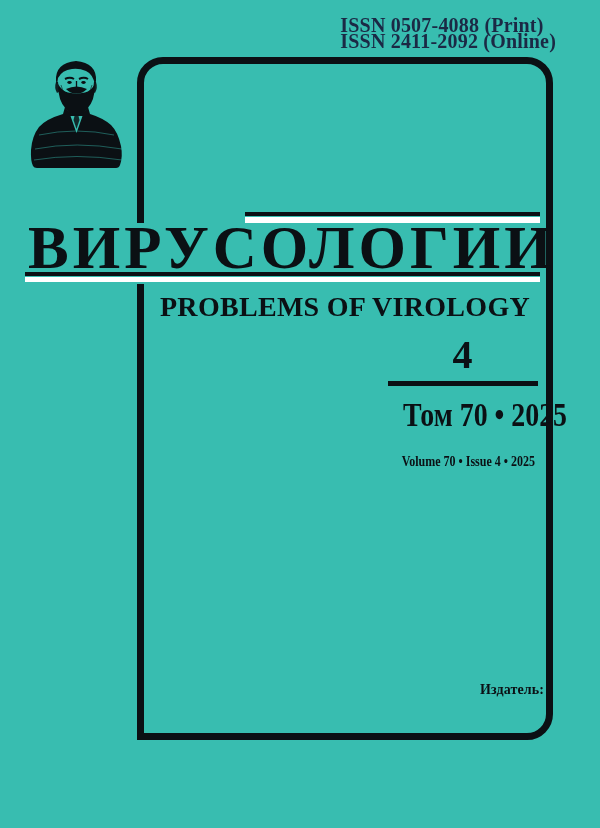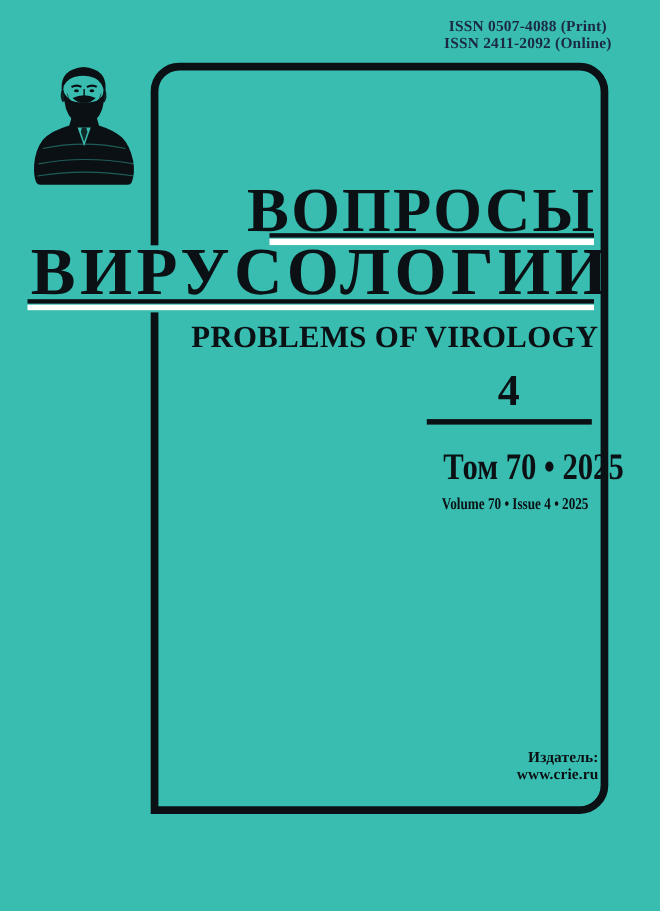--- a/index.html
+++ b/index.html
@@ -13,21 +13,21 @@
     width:600px;height:828px;
     background:var(--bg);
     font-family:"Liberation Serif","DejaVu Serif",serif;
     overflow:hidden;
   }
   .cover{position:relative;width:600px;height:828px;background:var(--bg);}
 
   
   .issn{
     position:absolute;top:17px;right:44px;
-    text-align:center;font-weight:bold;font-size:14px;line-height:16px;
+    text-align:left;font-weight:bold;font-size:20px;line-height:16px;
     color:var(--navy);letter-spacing:0.2px;white-space:nowrap;
   }
 
   
   .frame{
     position:absolute;left:137px;top:57px;
     width:416px;height:683px;box-sizing:border-box;
     border:7px solid var(--ink);
     border-radius:26px 26px 26px 0;
   }
@@ -58,32 +58,32 @@
   }
   .title2{
     position:absolute;left:28px;top:-6px;
     font-weight:bold;font-size:61px;line-height:61px;
     letter-spacing:4px;color:var(--ink);white-space:nowrap;
   }
   .rule2-black{left:25px;top:49px;width:515px;height:4px;background:var(--ink);}
   .rule2-white{left:25px;top:54px;width:515px;height:5px;background:var(--white);}
 
   .subtitle{
-    position:absolute;top:293px;right:56px;
+    position:absolute;top:293px;right:70px;
     font-weight:bold;font-size:28px;line-height:28px;
     color:var(--ink);white-space:nowrap;letter-spacing:0.3px;
   }
 
   
   .issue-col{position:absolute;left:385px;top:335px;width:155px;text-align:center;color:var(--ink);}
   .issue-number{font-weight:bold;font-size:40px;line-height:40px;}
   .issue-rule{width:150px;height:5px;background:var(--ink);margin:6px auto 0;}
-  .volume-ru{margin-top:22px;font-weight:bold;font-size:34px;line-height:34px;white-space:nowrap;text-decoration:underline;}
+  .volume-ru{margin-top:12px;font-weight:bold;font-size:34px;line-height:34px;white-space:nowrap;text-decoration:underline;}
   .volume-ru span{display:inline-block;transform:scaleX(0.82);transform-origin:center;}
-  .volume-en{margin-top:10px;font-weight:bold;font-size:15px;line-height:15px;white-space:nowrap;}
+  .volume-en{margin-top:22px;font-weight:bold;font-size:15px;line-height:15px;white-space:nowrap;}
   .volume-en span{display:inline-block;transform:scaleX(0.80);transform-origin:center;}
 
   
   .publisher{
     position:absolute;top:683px;right:56px;
     text-align:right;font-weight:bold;font-size:14px;line-height:14.5px;
     color:var(--ink);white-space:nowrap;letter-spacing:0.1px;
   }
 </style>
 </head>
@@ -125,21 +125,20 @@
 
       <path fill="#0b1014" d="M47.5 59 L51.5 59 L52.5 63 L49.5 72 L46.5 63 Z" opacity="0.85"></path>
 
       <path d="M12 78 Q49 70 87 78 M8 92 Q49 84 95 92 M7 103 Q49 96 95 103" stroke="#38bdb0" stroke-width="1" fill="none" opacity="0.45"></path>
     </svg>
     <div class="portrait-caption">
       <span>Д.И.ИВАНОВСКИЙ</span>
     </div>
   </div>
 
-  <div class="title1">ВОПРОСЫ</div>
   <div class="rule rule1-black"></div>
   <div class="rule rule1-white"></div>
 
   <div class="band2">
     <div class="title2">ВИРУСОЛОГИИ</div>
     <div class="rule rule2-black"></div>
     <div class="rule rule2-white"></div>
   </div>
 
   <div class="subtitle">PROBLEMS OF VIROLOGY</div>
@@ -150,16 +149,15 @@
     <div class="volume-ru">
       <span>Том 70 • 2025</span>
     </div>
     <div class="volume-en">
       <span>Volume 70 • Issue 4 • 2025</span>
     </div>
   </div>
 
   <div class="publisher">
     <div>Издатель:</div>
-    <div>www.crie.ru</div>
   </div>
 
 </div>
 
 </body></html>

